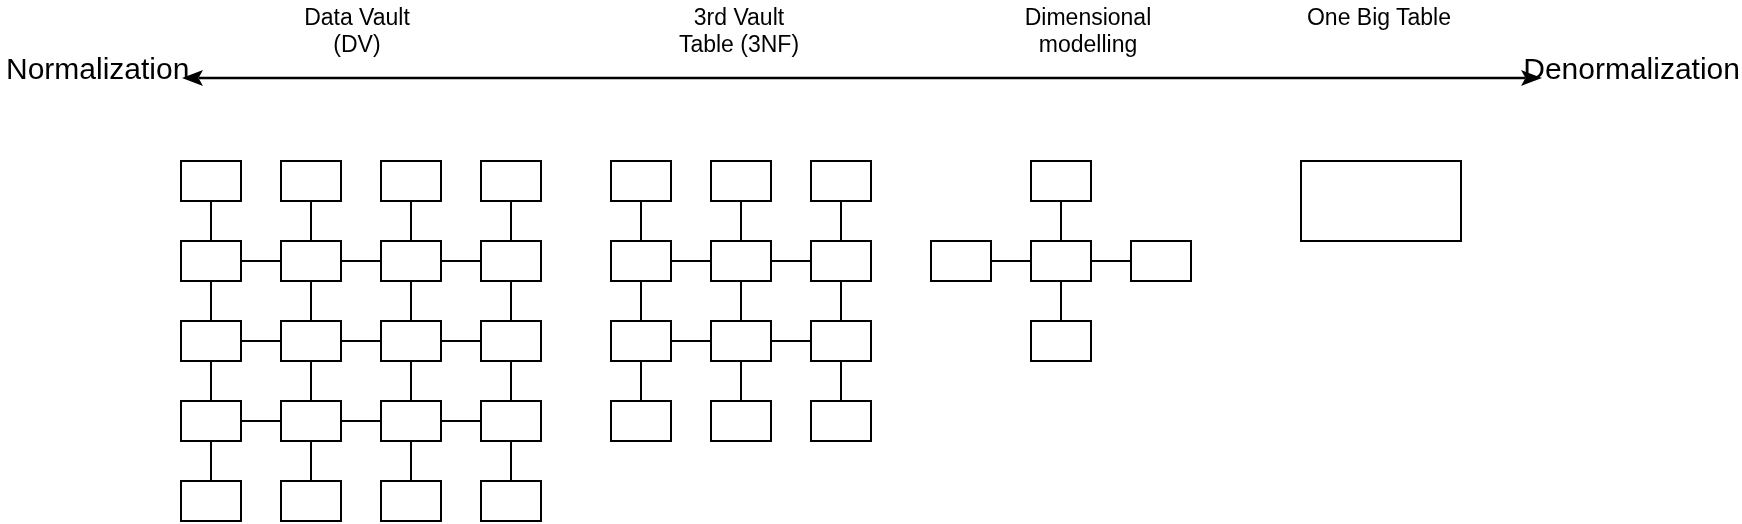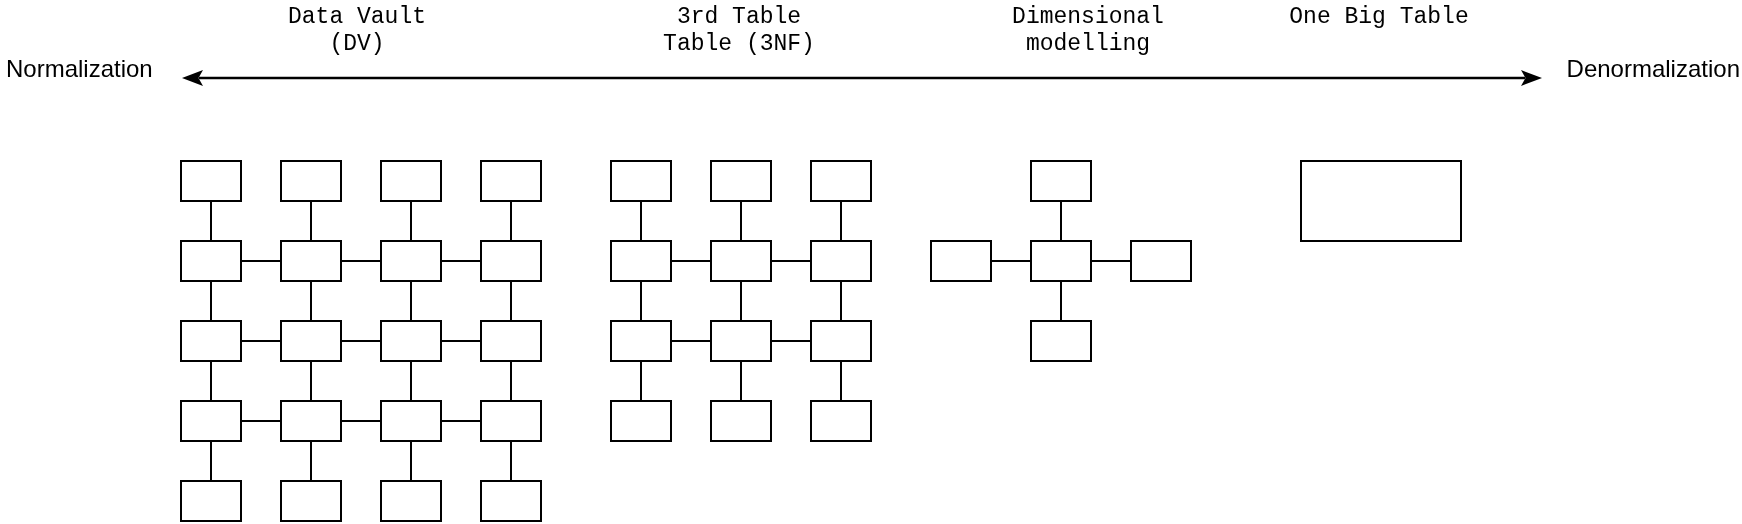--- a/index.html
+++ b/index.html
@@ -9,35 +9,34 @@
     height: 524px;
     background: #ffffff;
     overflow: hidden;
     font-family: "Liberation Sans", sans-serif;
     color: #000000;
   }
   .canvas svg { position: absolute; left: 0; top: 0; }
   .side-label {
     position: absolute;
     top: 55px;
-    font-size: 24px;
+    font-size: 30px;
     line-height: 27px;
     white-space: nowrap;
   }
   .side-label.left  { left: 6px; }
   .side-label.right { right: 2px; }
   .approach-label {
     position: absolute;
     top: 4px;
     transform: translateX(-50%);
     text-align: center;
     font-size: 23px;
     line-height: 27px;
     white-space: nowrap;
-    font-family: Liberation Mono, monospace;
   }
 </style>
 </head>
 <body>
 
 <div class="canvas">
 
   <svg id="diagram-svg" width="1742" height="524" viewBox="0 0 1742 524">
       <line x1="199" y1="78" x2="1525" y2="78" stroke="#000000" stroke-width="2.5"></line>
       <polygon points="182,78 203,70 198.5,78 203,86" fill="#000000"></polygon>
@@ -127,21 +126,21 @@
   <div class="side-label left">Normalization</div>
 
   <div class="side-label right">Denormalization</div>
 
   <div class="approach-label" style="left: 357px;">
     <div>Data Vault</div>
     <div>(DV)</div>
   </div>
 
   <div class="approach-label" style="left: 739px;">
-    <div>3rd Table</div>
+    <div>3rd Vault</div>
     <div>Table (3NF)</div>
   </div>
 
   <div class="approach-label" style="left: 1088px;">
     <div>Dimensional</div>
     <div>modelling</div>
   </div>
 
   <div class="approach-label" style="left: 1379px; text-align: center;">
     <div>One Big Table</div>

